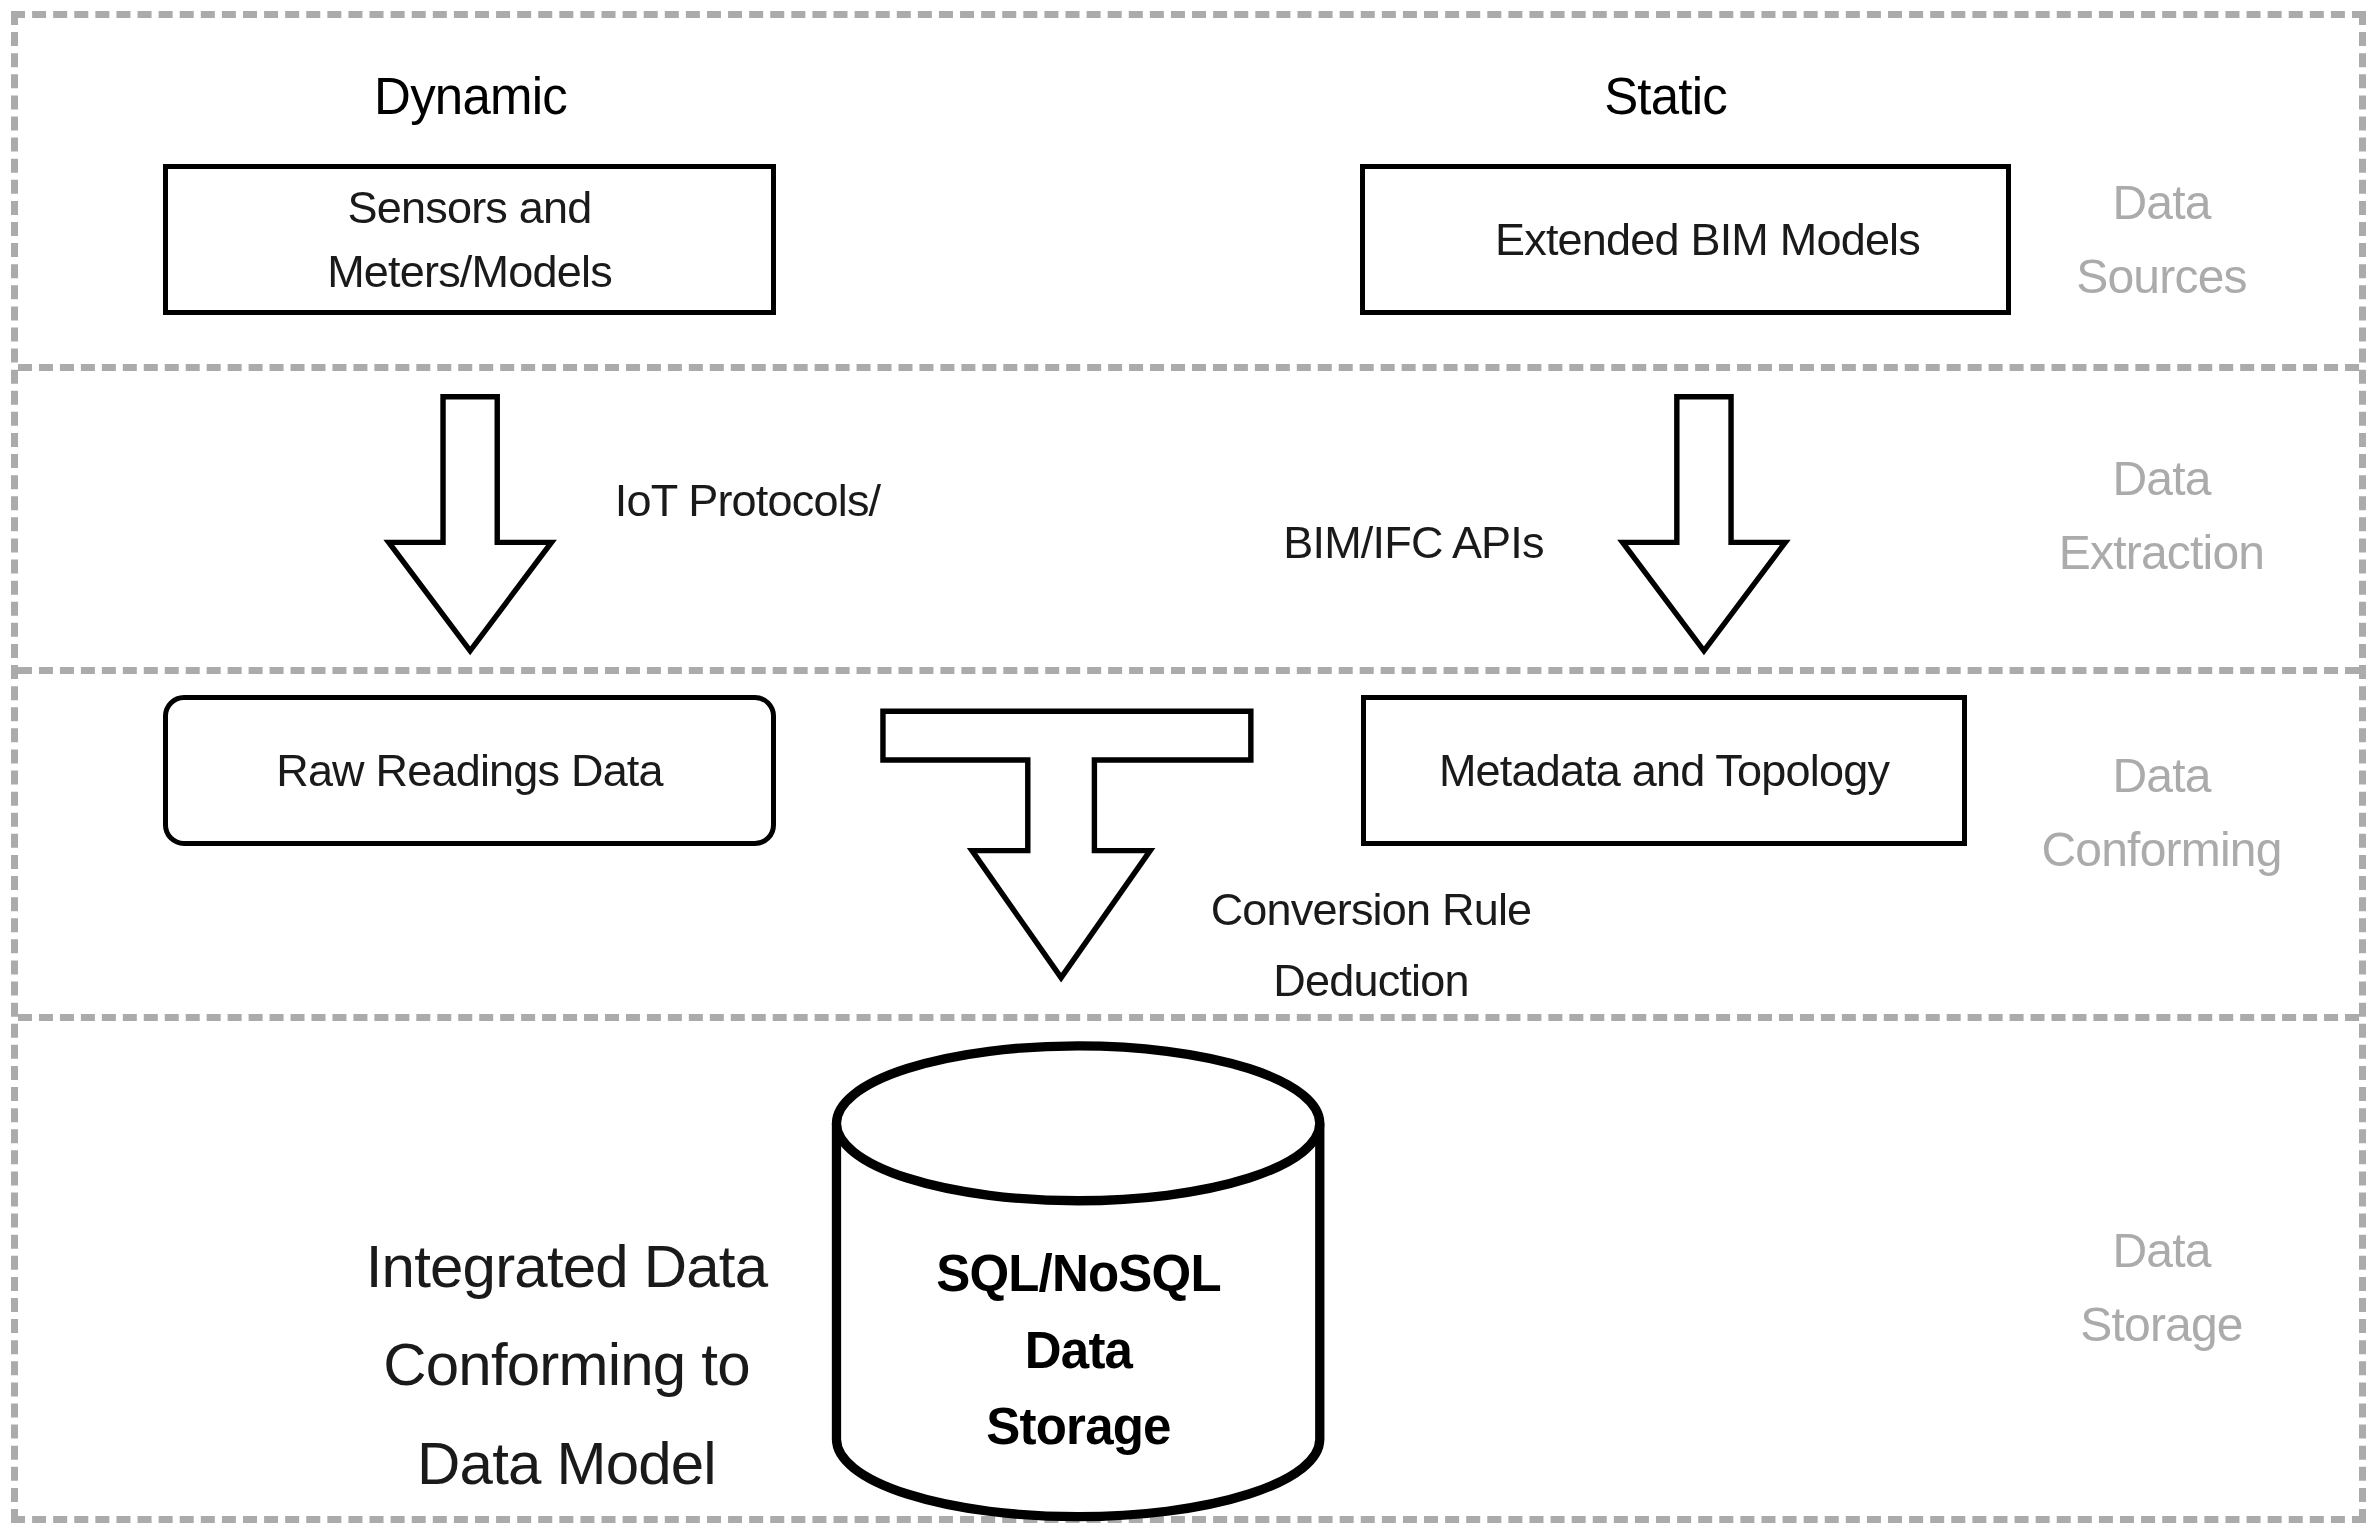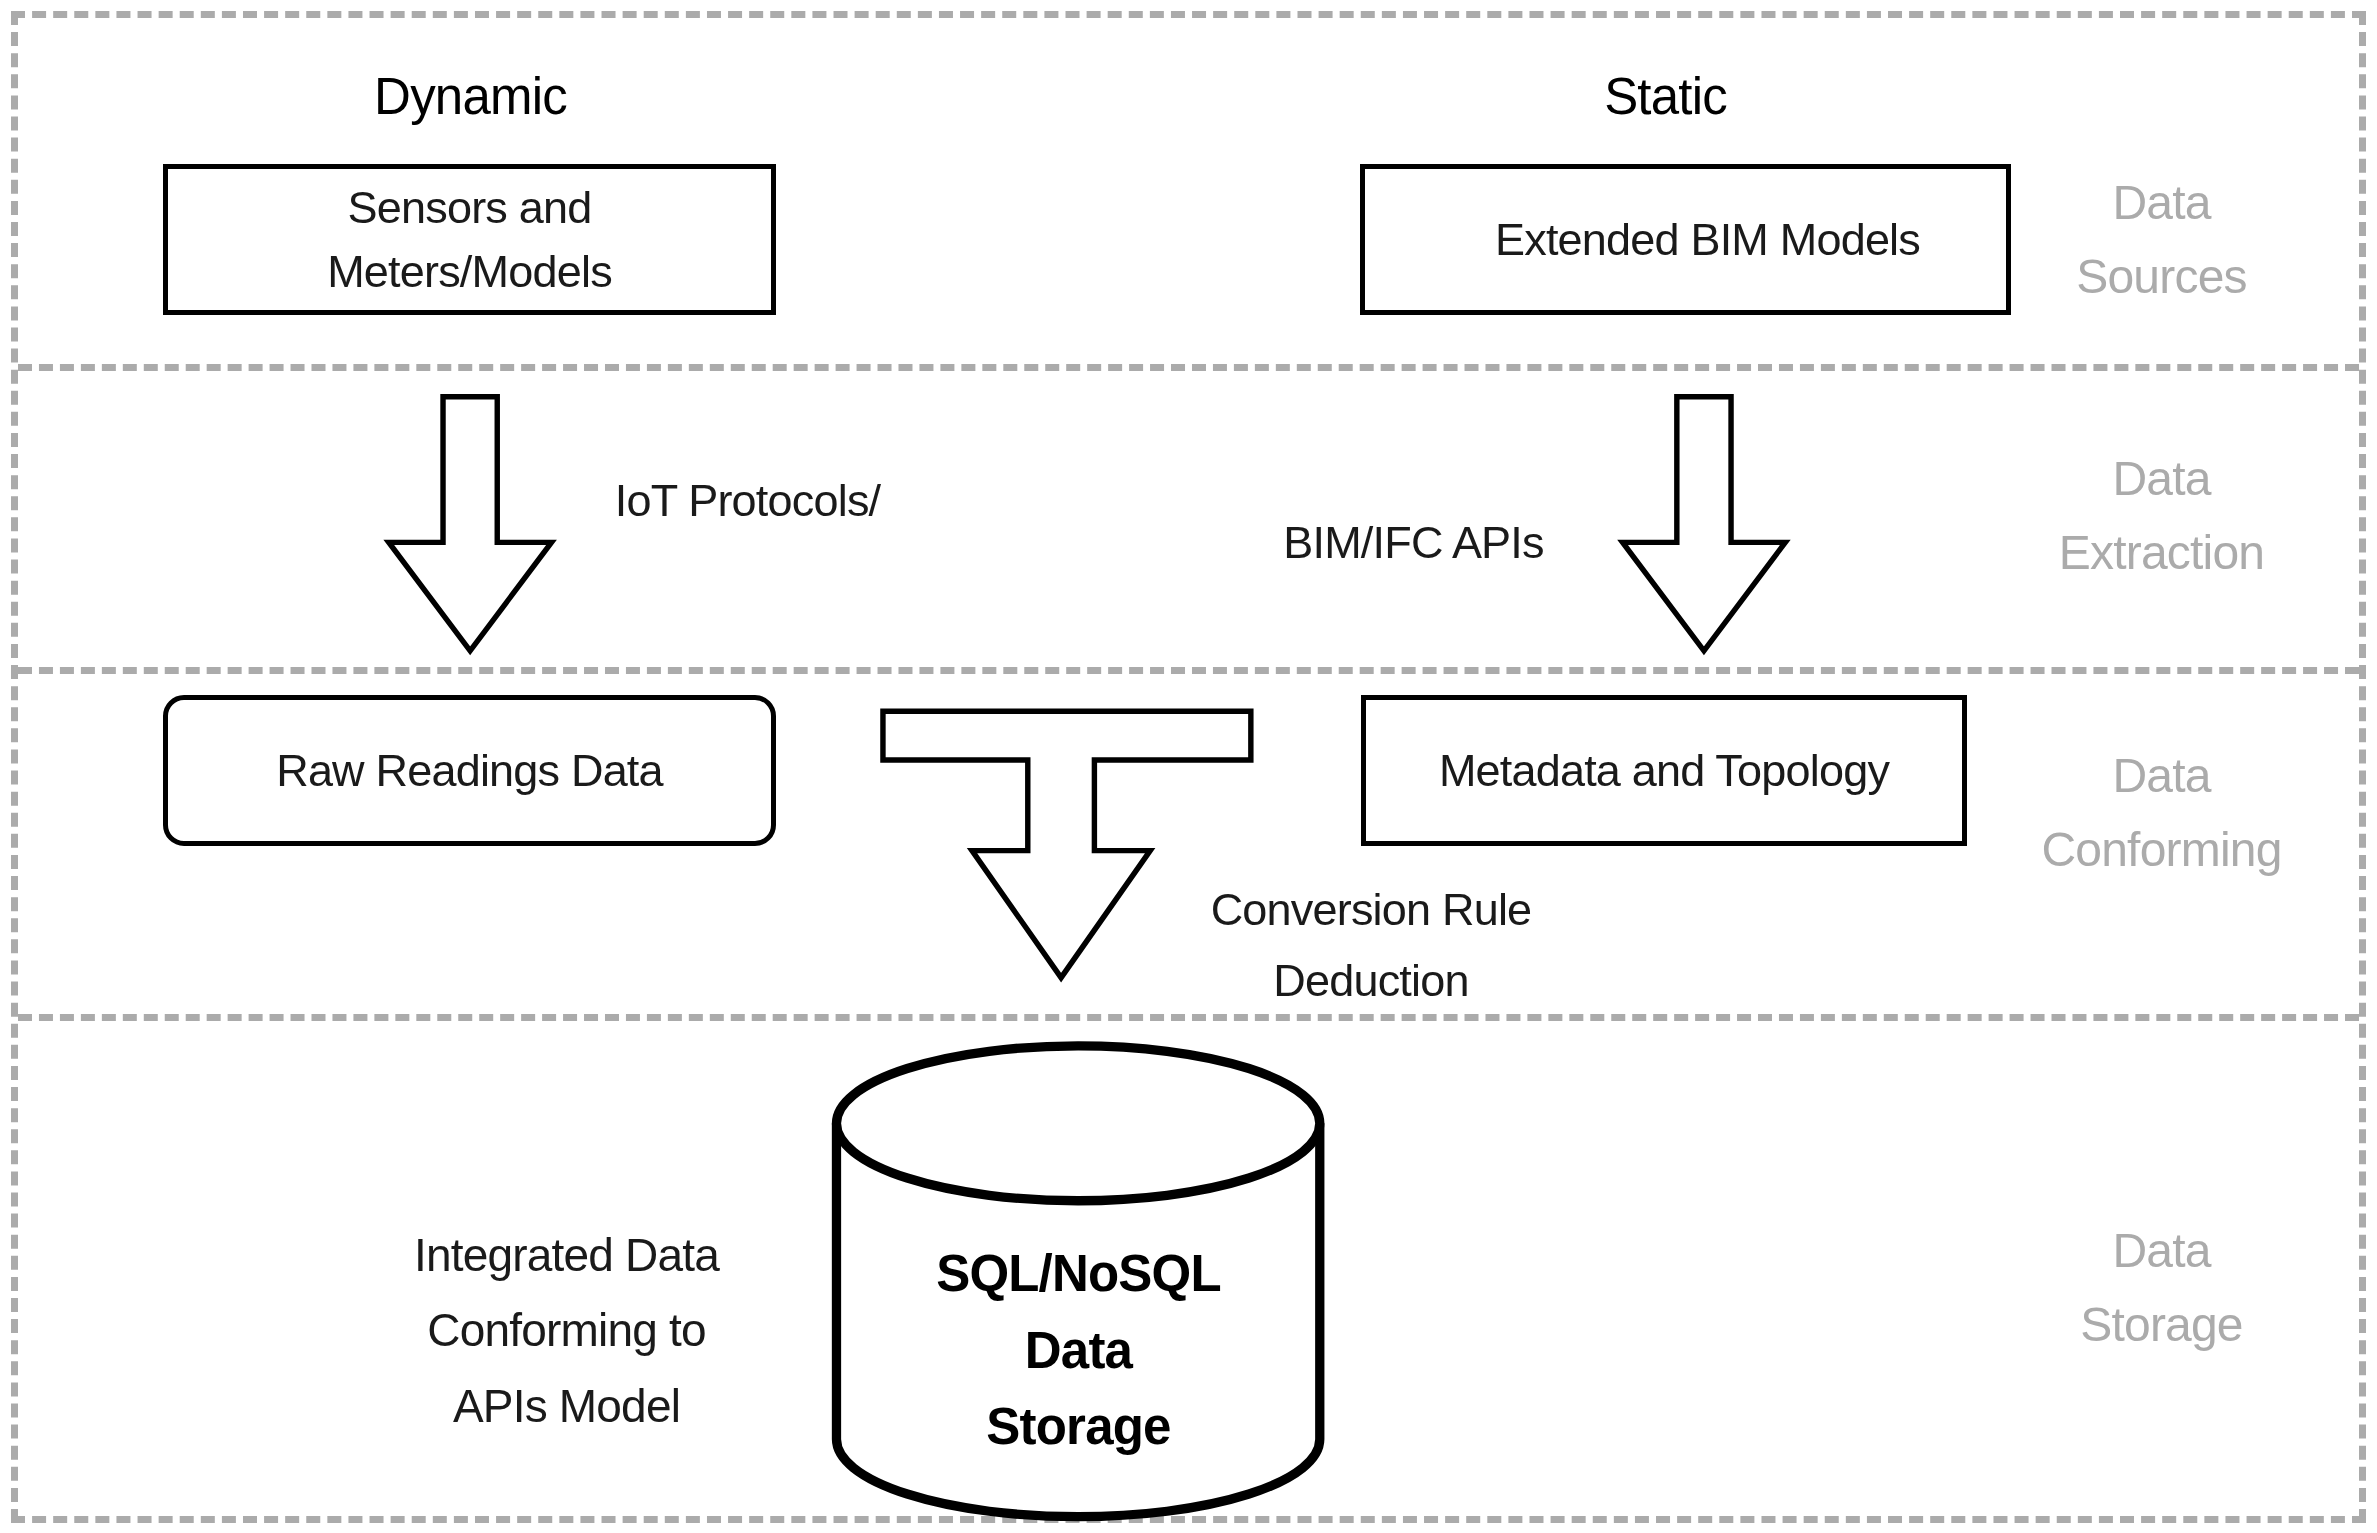--- a/index.html
+++ b/index.html
@@ -49,21 +49,21 @@
     font-size: 45px;
     line-height: 1.42;
     letter-spacing: -0.8px;
   }
   .edge-label { font-size: 45px; line-height: 1.58; color: #1a1a1a; }
   .band-label {
     font-size: 48px;
     line-height: 1.54;
     color: #ababab;
   }
-  .annotation { font-size: 46px; line-height: 1.64; color: #1a1a1a; }
+  .annotation { font-size: 60px; line-height: 1.64; color: #1a1a1a; }
   .cyl-label {
     font-weight: bold;
     font-size: 51px;
     line-height: 1.5;
     color: #000000;
   }
 </style>
 </head>
 <body>
 
@@ -131,21 +131,21 @@
   </div>
 
   <div class="txt band-label" style="left:1968px; top:739px; width:387px;">
     <span class="line">Data</span>
     <span class="line">Conforming</span>
   </div>
 
   <div class="txt annotation" style="left:334px; top:1218px; width:465px;">
     <span class="line">Integrated Data</span>
     <span class="line">Conforming to</span>
-    <span class="line">APIs Model</span>
+    <span class="line">Data Model</span>
   </div>
 
   <div class="txt cyl-label" style="left:885px; top:1236px; width:387px;">
     <span class="line">SQL/NoSQL</span>
     <span class="line">Data</span>
     <span class="line">Storage</span>
   </div>
 
   <div class="txt band-label" style="left:1968px; top:1214px; width:387px;">
     <span class="line">Data</span>

